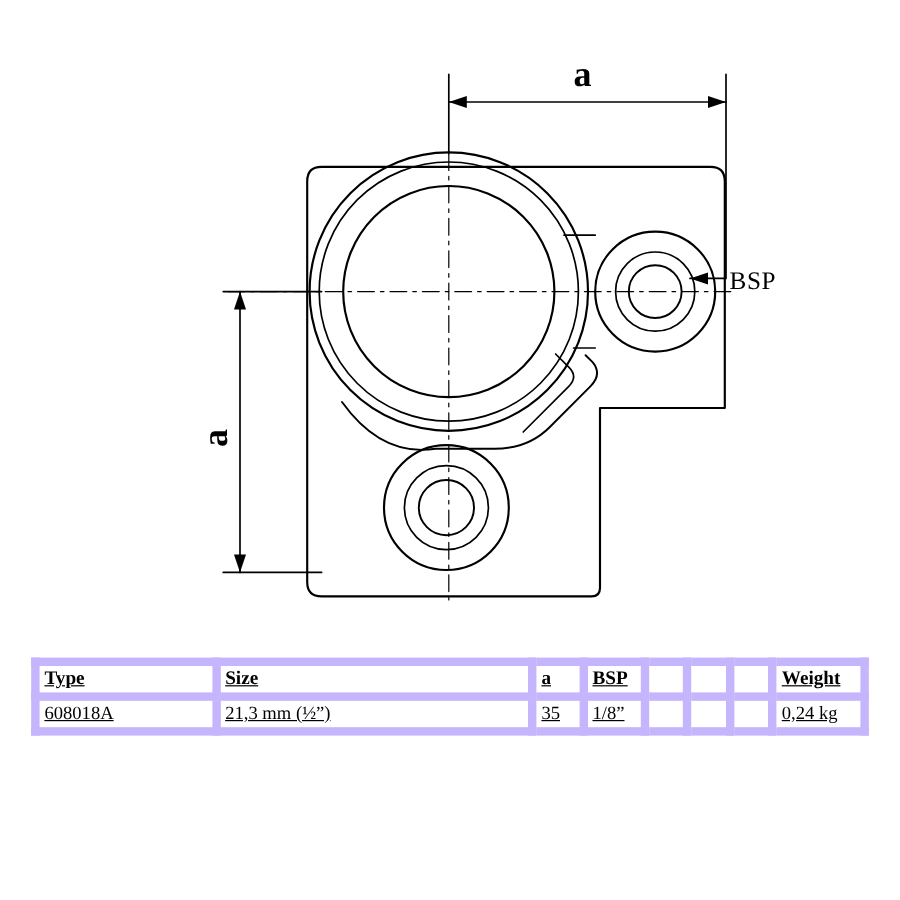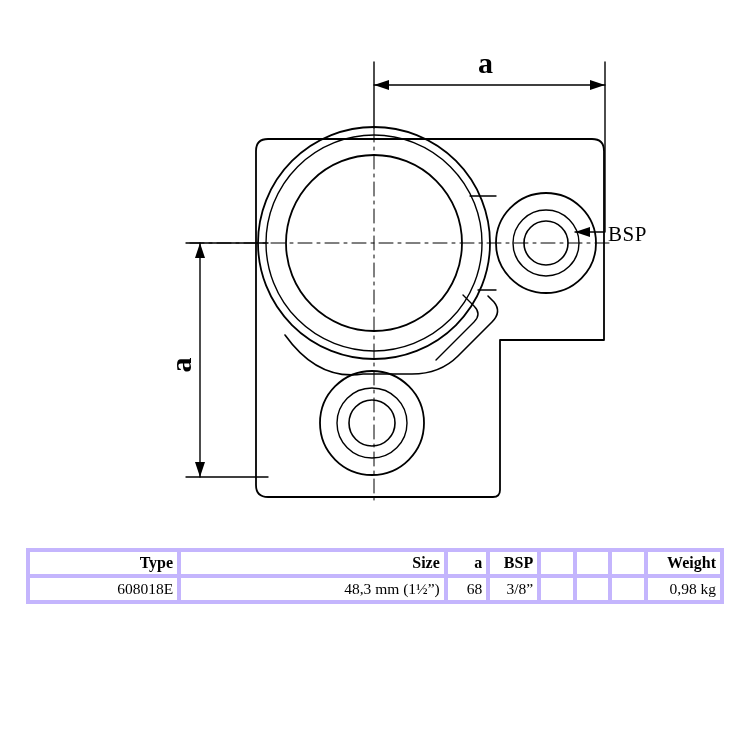--- a/index.html
+++ b/index.html
@@ -62,25 +62,26 @@
     width: 698px;
   }
   table.spec {
     border-collapse: collapse;
     width: 698px;
     font-family: "Liberation Serif", serif;
     font-size: 15.5px;
   }
   table.spec th,
   table.spec td {
-    border: 4px solid #c4b5fd;
+    border: 7px solid #c4b5fd;
     padding: 2px 4px;
-    text-align: right;
+    text-align: left;
     height: 21px;
     box-sizing: border-box;
+    text-decoration: underline;
   }
   table.spec thead th {
     font-weight: 700;
     font-size: 16px;
     height: 26px;
   }
   table.spec tbody td {
     font-weight: 400;
   }
   .col-type   { width: 160px; }
@@ -184,26 +185,26 @@
           <th class="col-a">a</th>
           <th class="col-bsp">BSP</th>
           <th class="col-e1"></th>
           <th class="col-e2"></th>
           <th class="col-e3"></th>
           <th class="col-weight">Weight</th>
         </tr>
       </thead>
       <tbody>
         <tr>
-          <td>608018E</td>
-          <td>48,3 mm (1½”)</td>
-          <td>68</td>
-          <td class="bsp-cell">3/8”</td>
+          <td>608018A</td>
+          <td>21,3 mm (½”)</td>
+          <td>35</td>
+          <td class="bsp-cell">1/8”</td>
           <td></td>
           <td></td>
           <td></td>
-          <td>0,98 kg</td>
+          <td>0,24 kg</td>
         </tr>
       </tbody>
     </table>
   </div>
 
 </div>
 
 </body></html>

